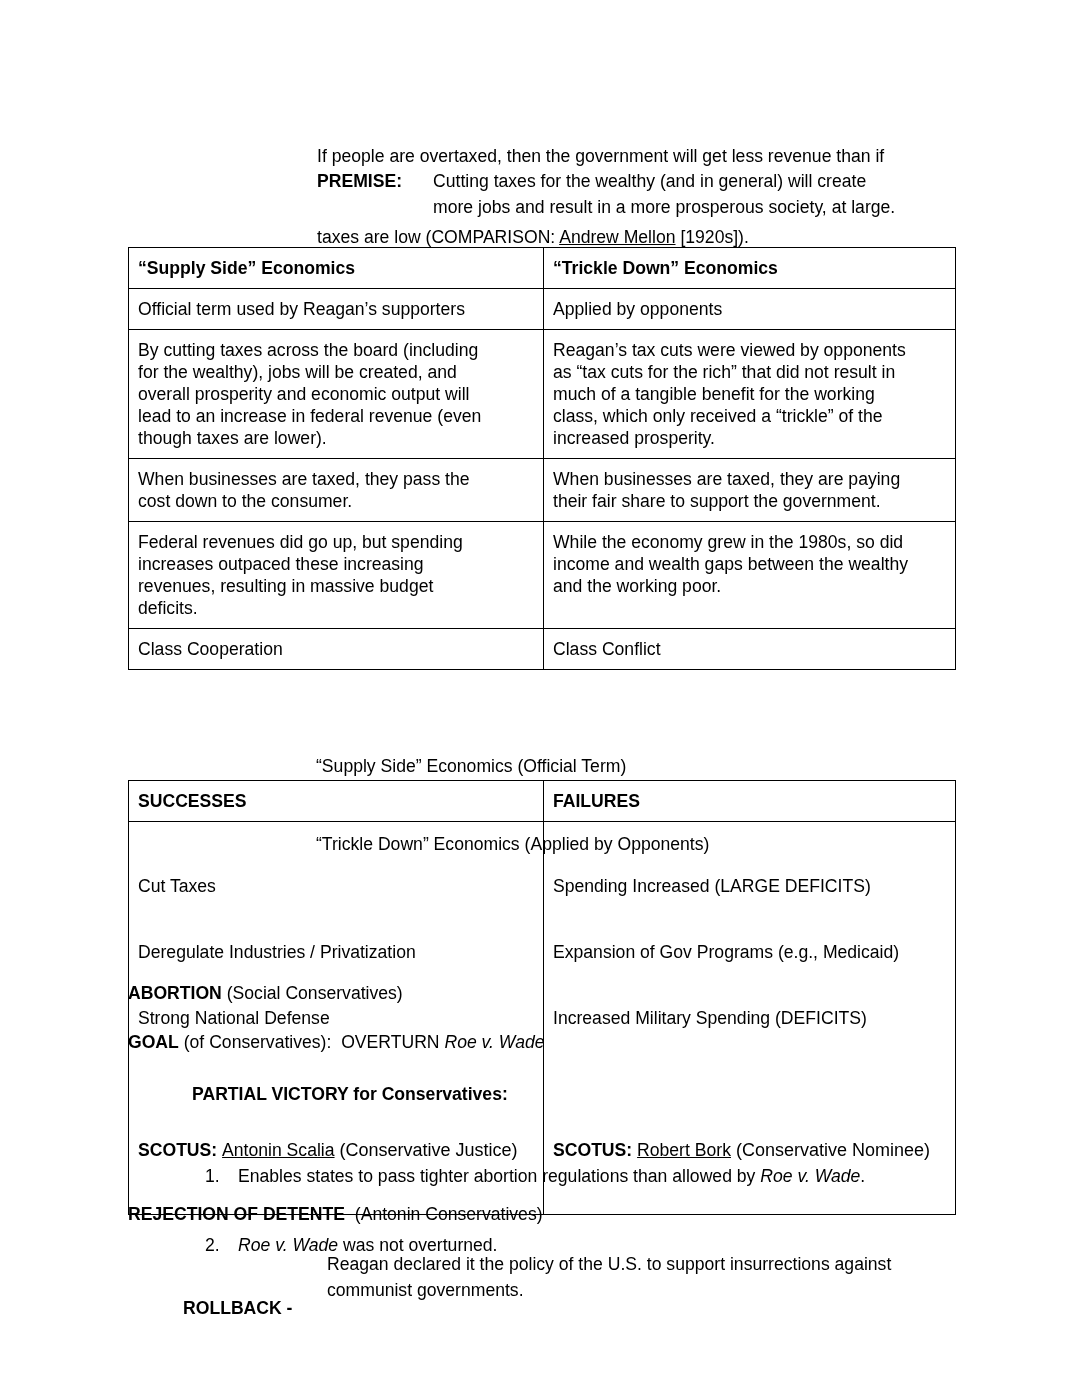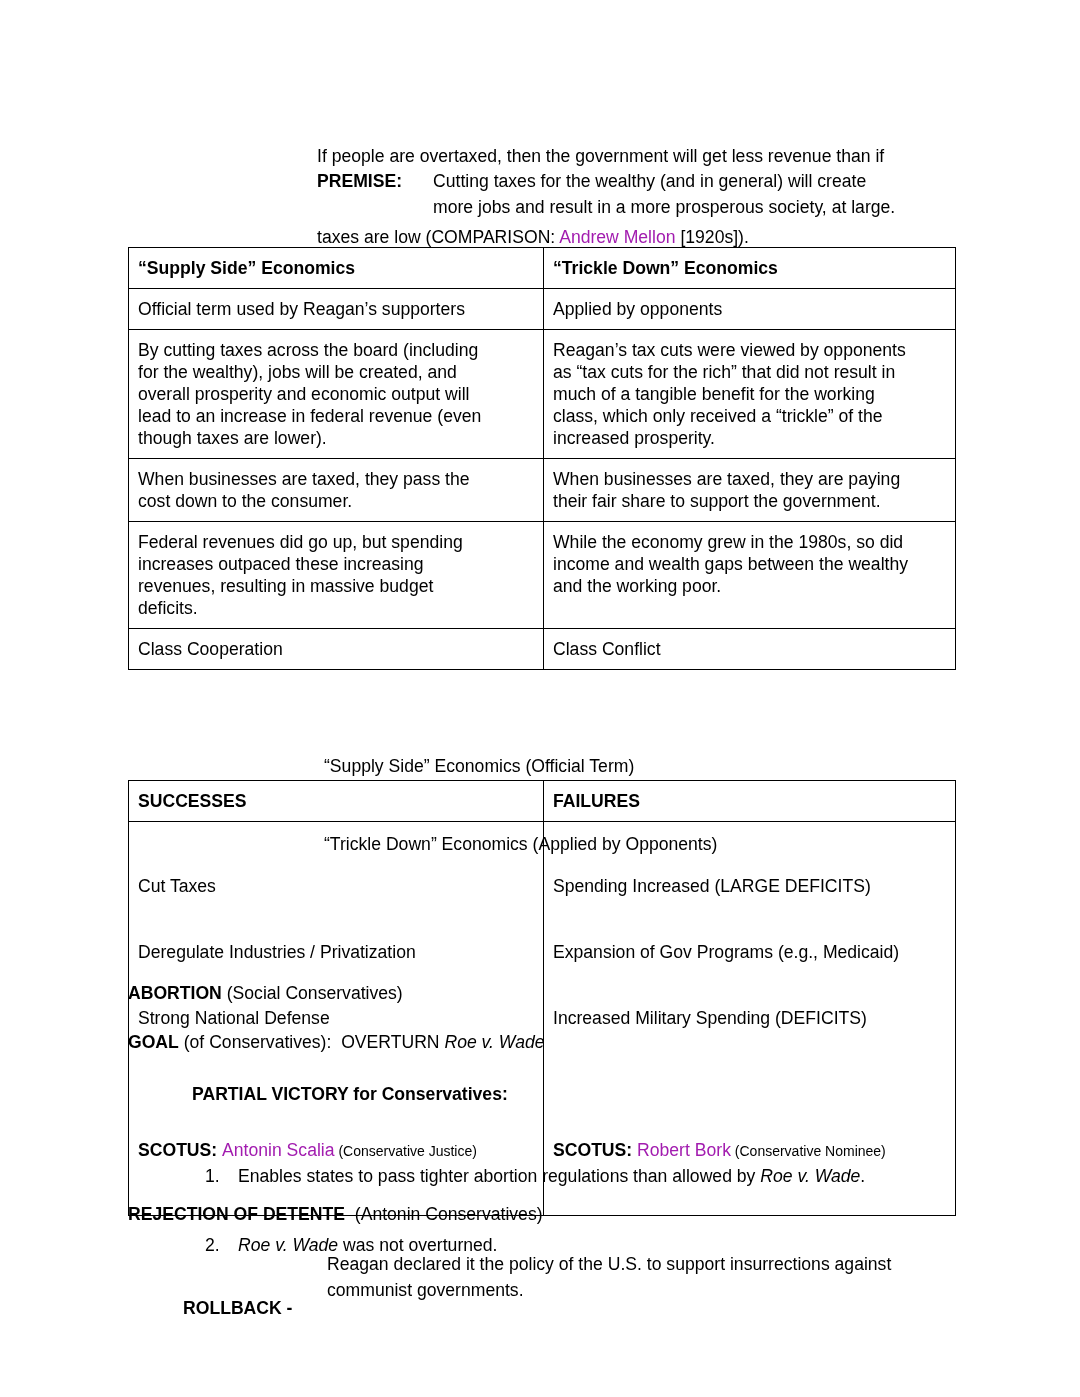--- a/index.html
+++ b/index.html
@@ -13,42 +13,43 @@
     color: #000000;
     overflow: hidden;
   }
   .page div, .page span, .page a, .page td, .page th { white-space: pre-wrap; }
   .abs { position: absolute; }
   .bold { font-weight: bold; }
   .italic { font-style: italic; }
   .lh27 { line-height: 27px; }
   .lh26 { line-height: 26px; }
   .doc-link {
-    color: #a21caf;
+    color: #000000;
+    text-decoration: underline;
     cursor: pointer;
   }
   table.doc-table {
     position: absolute;
     border-collapse: collapse;
     table-layout: fixed;
     width: 827px;
     font-size: 17.6px;
   }
   .doc-table th, .doc-table td {
     border: 1.5px solid #000000;
     padding: 9px 9px;
     vertical-align: top;
     text-align: left;
     line-height: 22px;
     font-weight: normal;
   }
   .doc-table th { font-weight: bold; }
   .cell-line { line-height: 22px; }
   .spacer-line { height: 22px; }
-  .scotus-note { font-size: 14px; }
+  .scotus-note { font-size: 18px; }
   .li { display: flex; line-height: 27px; }
   .li .num { width: 33px; flex: none; }
 </style>
 </head>
 <body>
 
 <div class="page">
 
   <div class="abs lh27" style="left:317px; top:89px; width:700px;">
     <div>If people are overtaxed, then the government will get less revenue than if</div>
@@ -100,21 +101,21 @@
 income and wealth gaps between the wealthy
 and the working poor.</td>
     </tr>
     <tr>
       <td>Class Cooperation</td>
       <td>Class Conflict</td>
     </tr>
   </tbody>
     </table>
 
-  <div class="abs lh26" style="left:324px; top:701px;">
+  <div class="abs lh26" style="left:316px; top:701px;">
     <div>“Supply Side” Economics (Official Term)</div>
     <div>“Trickle Down” Economics (Applied by Opponents)</div>
   </div>
 
   <table class="doc-table" style="left:128px; top:780px;">
     <colgroup>
         <col style="width:415px">
         <col style="width:412px">
       </colgroup>
     <tbody>

